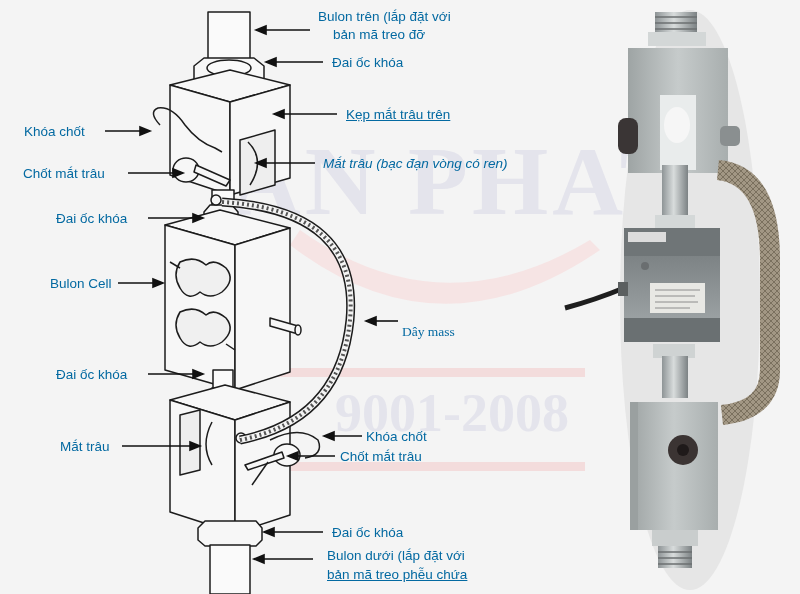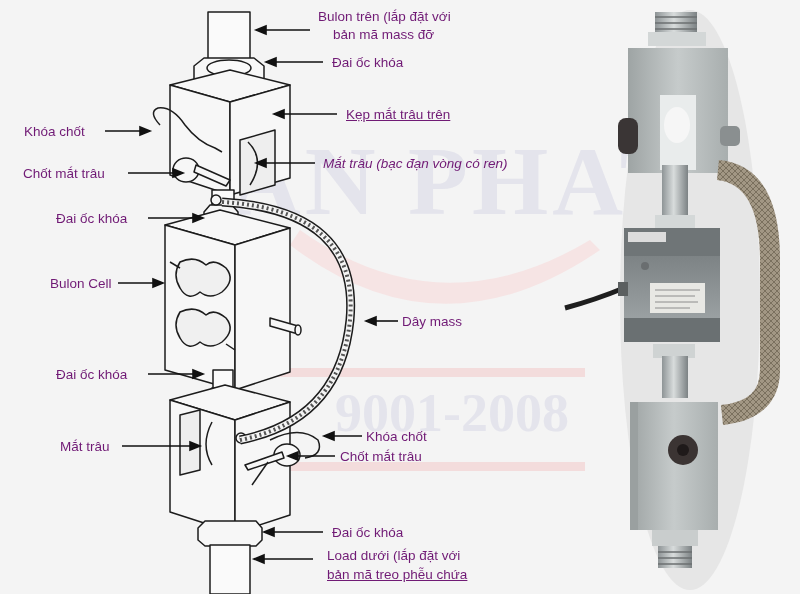--- a/index.html
+++ b/index.html
@@ -1,19 +1,19 @@
 <!DOCTYPE html>
 <html><head>
 <meta charset="utf-8">
 <style>
   html,body{margin:0;padding:0;}
   body{width:800px;height:594px;background:#f4f4f4;position:relative;overflow:hidden;font-family:"Liberation Sans",sans-serif;}
   .wm{position:absolute;font-family:"Liberation Serif",serif;font-weight:bold;color:#e4e4ec;pointer-events:none;}
   .wm-band{position:absolute;background:#f3dcdc;pointer-events:none;}
-  .label{position:absolute;font-size:13.5px;color:#701a75;line-height:17px;white-space:nowrap;}
+  .label{position:absolute;font-size:13.5px;color:#0369a1;line-height:17px;white-space:nowrap;}
   svg{position:absolute;left:0;top:0;}
   .photo{position:absolute;}
 </style>
 </head>
 <body>
 
 <div class="wm-band" style="left:200px;top:368px;width:385px;height:9px;"></div>
 <div class="wm-band" style="left:200px;top:462px;width:385px;height:9px;"></div>
 <div class="wm" style="left:230px;top:125px;font-size:98px;letter-spacing:4px;">AN PHAT</div>
 <div class="wm" style="left:335px;top:382px;font-size:54px;">9001-2008</div>
@@ -108,35 +108,35 @@
     <line x1="335" y1="456" x2="292" y2="456"></line>
       <polygon points="288,456 298,452 298,460"></polygon>
     <line x1="323" y1="532" x2="268" y2="532"></line>
       <polygon points="264,532 274,528 274,536"></polygon>
     <line x1="313" y1="559" x2="258" y2="559"></line>
       <polygon points="254,559 264,555 264,563"></polygon>
   </g>
 </svg>
 
 <div class="label" style="left:318px;top:8px;">Bulon trên (lắp đặt với</div>
-<div class="label" style="left:333px;top:26px;">bản mã mass đỡ</div>
+<div class="label" style="left:333px;top:26px;">bản mã treo đỡ</div>
 <div class="label" style="left:332px;top:54px;">Đai ốc khóa</div>
 <div class="label" style="left:346px;top:106px;text-decoration:underline;">Kẹp mắt trâu trên</div>
 <div class="label" style="left:24px;top:123px;">Khóa chốt</div>
 <div class="label" style="left:23px;top:165px;">Chốt mắt trâu</div>
 <div class="label" style="left:323px;top:155px;font-style:italic;">Mắt trâu (bạc đạn vòng có ren)</div>
 <div class="label" style="left:56px;top:210px;">Đai ốc khóa</div>
 <div class="label" style="left:50px;top:275px;">Bulon Cell</div>
-<div class="label" style="left:402px;top:313px;">Dây mass</div>
+<div class="label" style="left:402px;top:323px;font-family:Liberation Serif, serif;">Dây mass</div>
 <div class="label" style="left:56px;top:366px;">Đai ốc khóa</div>
 <div class="label" style="left:60px;top:438px;text-align:center;">Mắt trâu</div>
 <div class="label" style="left:366px;top:428px;">Khóa chốt</div>
 <div class="label" style="left:340px;top:448px;">Chốt mắt trâu</div>
 <div class="label" style="left:332px;top:524px;">Đai ốc khóa</div>
-<div class="label" style="left:327px;top:547px;">Load dưới (lắp đặt với</div>
+<div class="label" style="left:327px;top:547px;">Bulon dưới (lắp đặt với</div>
 <div class="label" style="left:327px;top:566px;text-decoration:underline;">bản mã treo phễu chứa</div>
 
 <svg class="photo" width="800" height="594" viewBox="0 0 800 594">
   <defs>
     <linearGradient id="metal" x1="0" x2="1" y1="0" y2="0">
       <stop offset="0" stop-color="#8e9496"></stop>
       <stop offset="0.45" stop-color="#d8dcdc"></stop>
       <stop offset="1" stop-color="#7c8284"></stop>
     </linearGradient>
     <linearGradient id="block" x1="0" x2="1" y1="0" y2="0">

